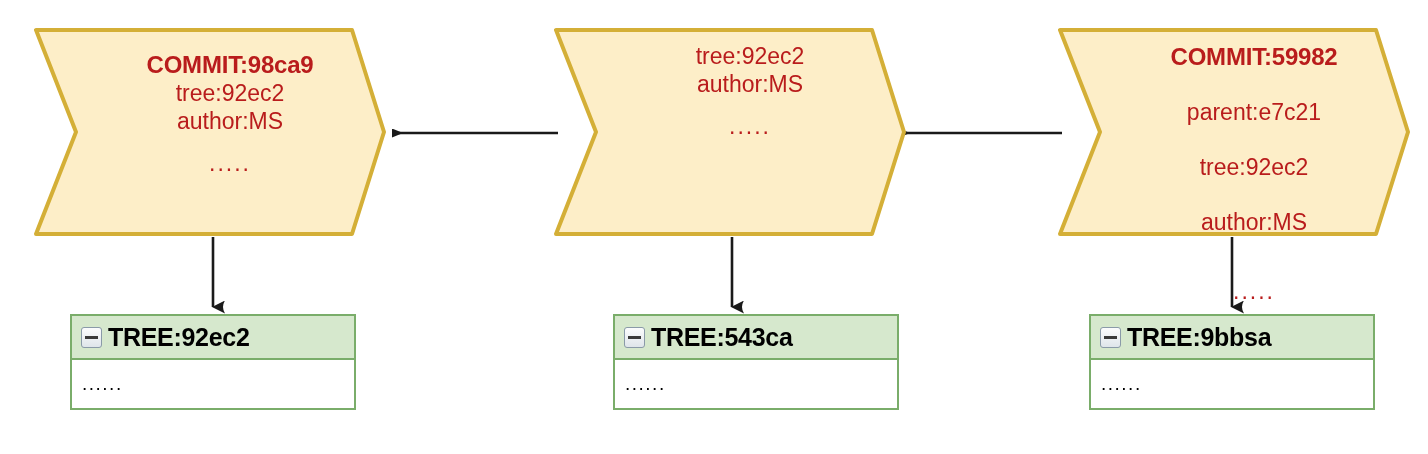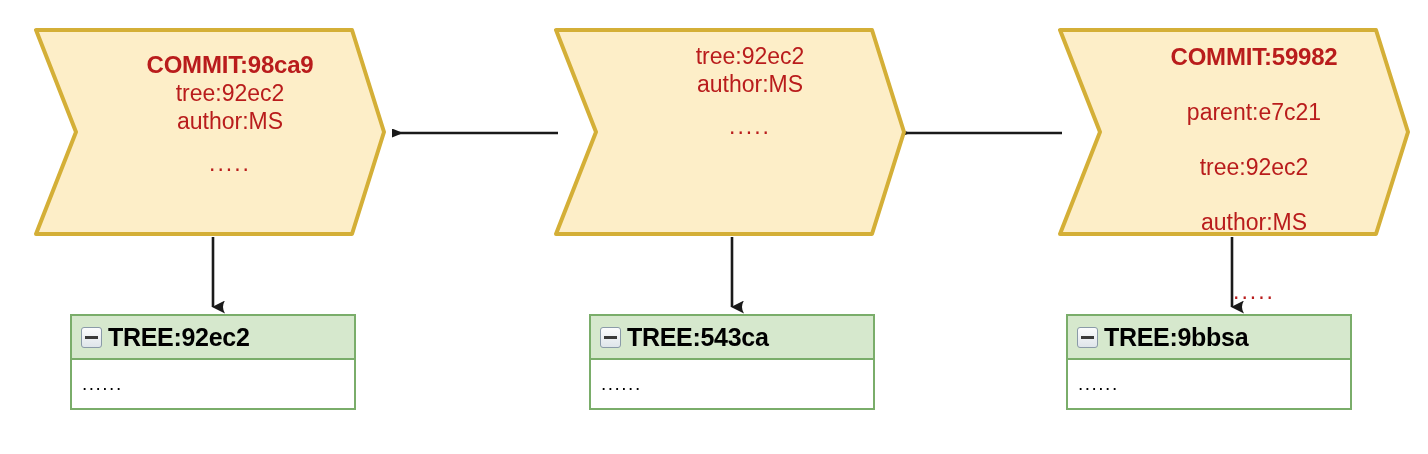--- a/index.html
+++ b/index.html
@@ -191,31 +191,31 @@
 <div class="tree-node" style="left:70px;">
   <div class="tree-header">
     <span class="collapse-icon"></span>
     <span class="tree-title">TREE:92ec2</span>
   </div>
   <div class="tree-body">
     <span class="tree-dots">......</span>
   </div>
 </div>
 
-<div class="tree-node" style="left:589px;">
+<div class="tree-node" style="left:613px;">
   <div class="tree-header">
     <span class="collapse-icon"></span>
     <span class="tree-title">TREE:543ca</span>
   </div>
   <div class="tree-body">
     <span class="tree-dots">......</span>
   </div>
 </div>
 
-<div class="tree-node" style="left:1066px;">
+<div class="tree-node" style="left:1089px;">
   <div class="tree-header">
     <span class="collapse-icon"></span>
     <span class="tree-title">TREE:9bbsa</span>
   </div>
   <div class="tree-body">
     <span class="tree-dots">......</span>
   </div>
 </div>
 
 </body></html>

